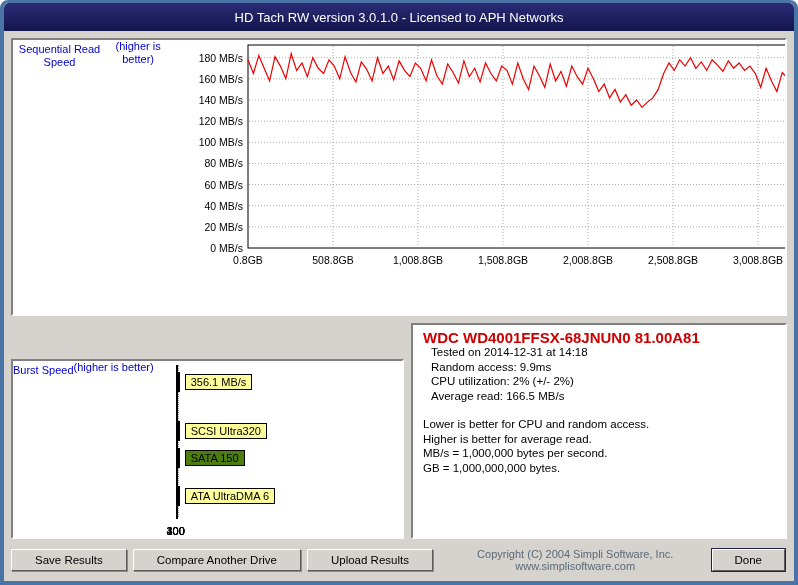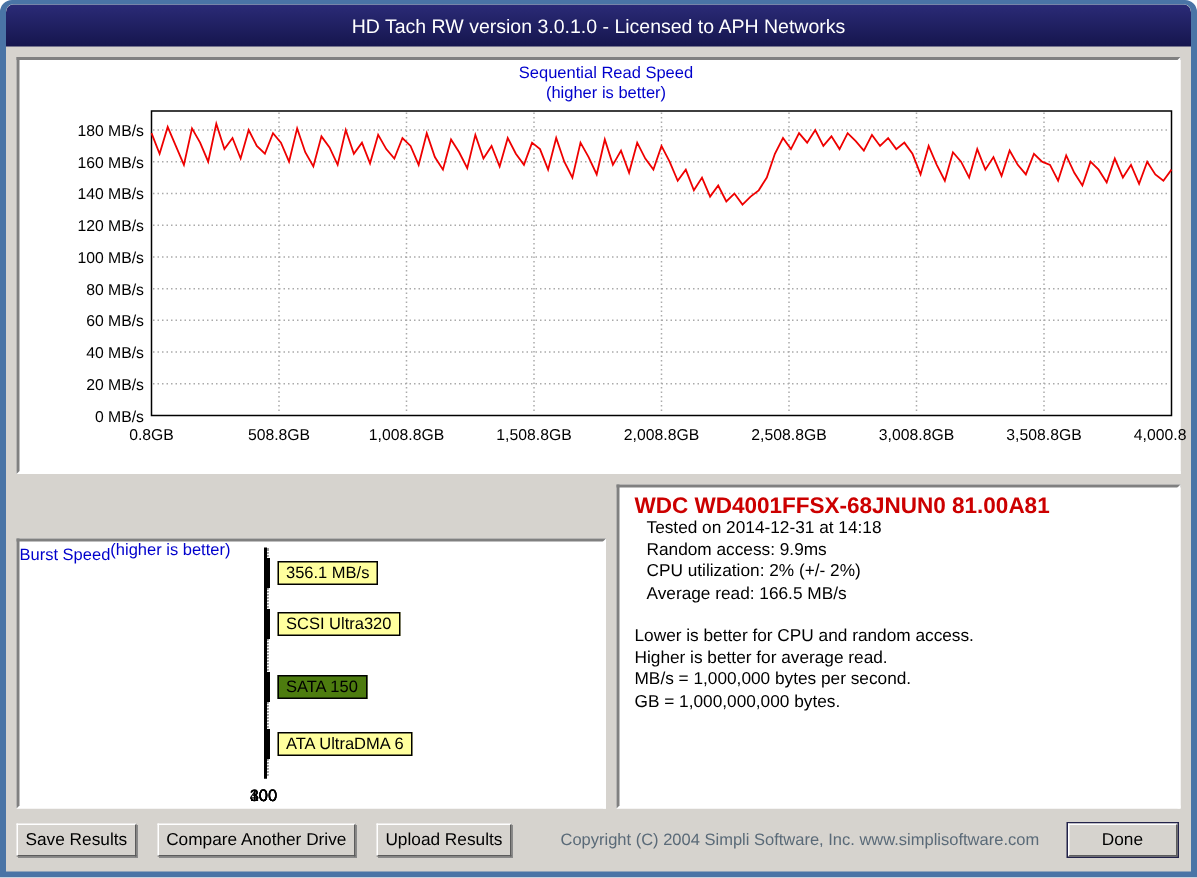--- a/index.html
+++ b/index.html
@@ -3,42 +3,42 @@
 <meta charset="utf-8">
 <style>
   html,body{margin:0;padding:0;background:#ffffff;}
   body{width:798px;height:585px;font-family:"Liberation Sans",sans-serif;-webkit-font-smoothing:antialiased;}
   .window{width:798px;height:585px;box-sizing:border-box;border:4px solid #4a74a6;border-top:3px solid #4a74a6;
           border-radius:8px 8px 0 0;background:#d6d3ce;display:flex;flex-direction:column;overflow:hidden;}
   .titlebar{flex:0 0 28px;background:linear-gradient(180deg,#2b2b77 0%,#15154d 100%);color:#fff;
             display:flex;align-items:center;justify-content:center;font-size:13px;border-radius:5px 5px 0 0;}
   .content{flex:1;padding:7px;display:flex;flex-direction:column;min-height:0;}
   .panel{background:#fff;border:2px solid;border-color:#808080 #ffffff #ffffff #808080;box-sizing:border-box;}
-  .seq-panel{flex:0 0 278px;display:flex;flex-direction:column;padding-left:10px;}
+  .seq-panel{flex:0 0 278px;display:flex;flex-direction:row;}
   .chart-title{margin-top:3px;text-align:center;font-size:11px;color:#0000cc;line-height:13px;}
   .chart-sub{text-align:center;font-size:11px;color:#0000cc;line-height:13px;}
   .bottom-row{flex:1;display:flex;margin-top:7px;min-height:0;}
   .burst-panel{flex:0 0 393px;display:flex;flex-direction:row;margin-top:36px;}
   .burst-chart{position:relative;height:180px;margin:2px 4px 0 6px;}
   .burst-plot{position:absolute;left:16px;right:8px;top:2px;bottom:24px;border-left:2px solid #000;border-bottom:2px solid #000;}
   .vgrid{position:absolute;top:0;bottom:0;width:0;border-left:1px dotted #9a9a9a;}
   .brow{position:absolute;left:0;right:0;height:18px;display:flex;align-items:center;}
   .bbar{height:20px;border:1px solid #000;box-sizing:border-box;flex:0 0 auto;}
   .blabel{margin-left:5px;background:#ffff9e;border:1px solid #000;font-size:11px;padding:1px 5px;white-space:nowrap;}
   .burst-ticks{position:absolute;left:16px;right:8px;bottom:4px;height:14px;}
   .btick{position:absolute;transform:translateX(-50%);font-size:11px;color:#000;}
   .info-panel{flex:1;margin-left:7px;padding:5px 10px;overflow:hidden;}
   .drive-title{font-size:15px;font-weight:bold;color:#cc0000;line-height:15px;}
   .stats div{font-size:11.5px;line-height:14.5px;padding-left:8px;color:#000;}
   .notes{margin-top:14px;}
   .notes div{font-size:11.5px;line-height:14.5px;color:#000;}
   .button-row{flex:0 0 28px;display:flex;align-items:center;margin-top:7px;}
   .win-btn{font-family:"Liberation Sans",sans-serif;font-size:11.5px;color:#000;background:#d6d3ce;
            border:1px solid;border-color:#ffffff #5c5c5c #5c5c5c #ffffff;box-shadow:1px 1px 0 #8a8a8a;
-           padding:4px 5px;margin-right:14px;cursor:pointer;}
+           padding:4px 23px;margin-right:6px;cursor:pointer;}
   .win-btn.done{margin-right:2px;padding:4px 22px;box-shadow:0 0 0 1px #22224a;}
   .copyright{flex:1;text-align:center;font-size:11px;color:#5a6a78;}
   svg text{font-family:"Liberation Sans",sans-serif;}
 </style>
 </head>
 <body>
 
 <div class="window">
   <div class="titlebar">
     <span>HD Tach RW version 3.0.1.0 - Licensed to APH Networks</span>
@@ -96,21 +96,21 @@
         <div class="burst-chart">
           <div class="burst-plot" id="burst-plot">
               <div class="vgrid" style="left: 20.4082%;"></div>
               <div class="vgrid" style="left: 40.8163%;"></div>
               <div class="vgrid" style="left: 61.2245%;"></div>
               <div class="vgrid" style="left: 81.6327%;"></div>
               <div class="brow" style="top: 8px;">
                 <div class="bbar" style="width: 72.6735%; background: rgb(240, 0, 0);"></div>
                 <span class="blabel" style="background: rgb(255, 255, 158);">356.1 MB/s</span>
               </div>
-              <div class="brow" style="top: 42px;">
+              <div class="brow" style="top: 57px;">
                 <div class="bbar" style="width: 65.3061%; background: rgb(152, 152, 143);"></div>
                 <span class="blabel" style="background: rgb(255, 255, 158);">SCSI Ultra320</span>
               </div>
               <div class="brow" style="top: 84px;">
                 <div class="bbar" style="width: 30.6122%; background: rgb(152, 152, 143);"></div>
                 <span class="blabel" style="background: #4d7c0f;">SATA 150</span>
               </div>
               <div class="brow" style="top: 122px;">
                 <div class="bbar" style="width: 27.1429%; background: rgb(152, 152, 143);"></div>
                 <span class="blabel" style="background: rgb(255, 255, 158);">ATA UltraDMA 6</span>

